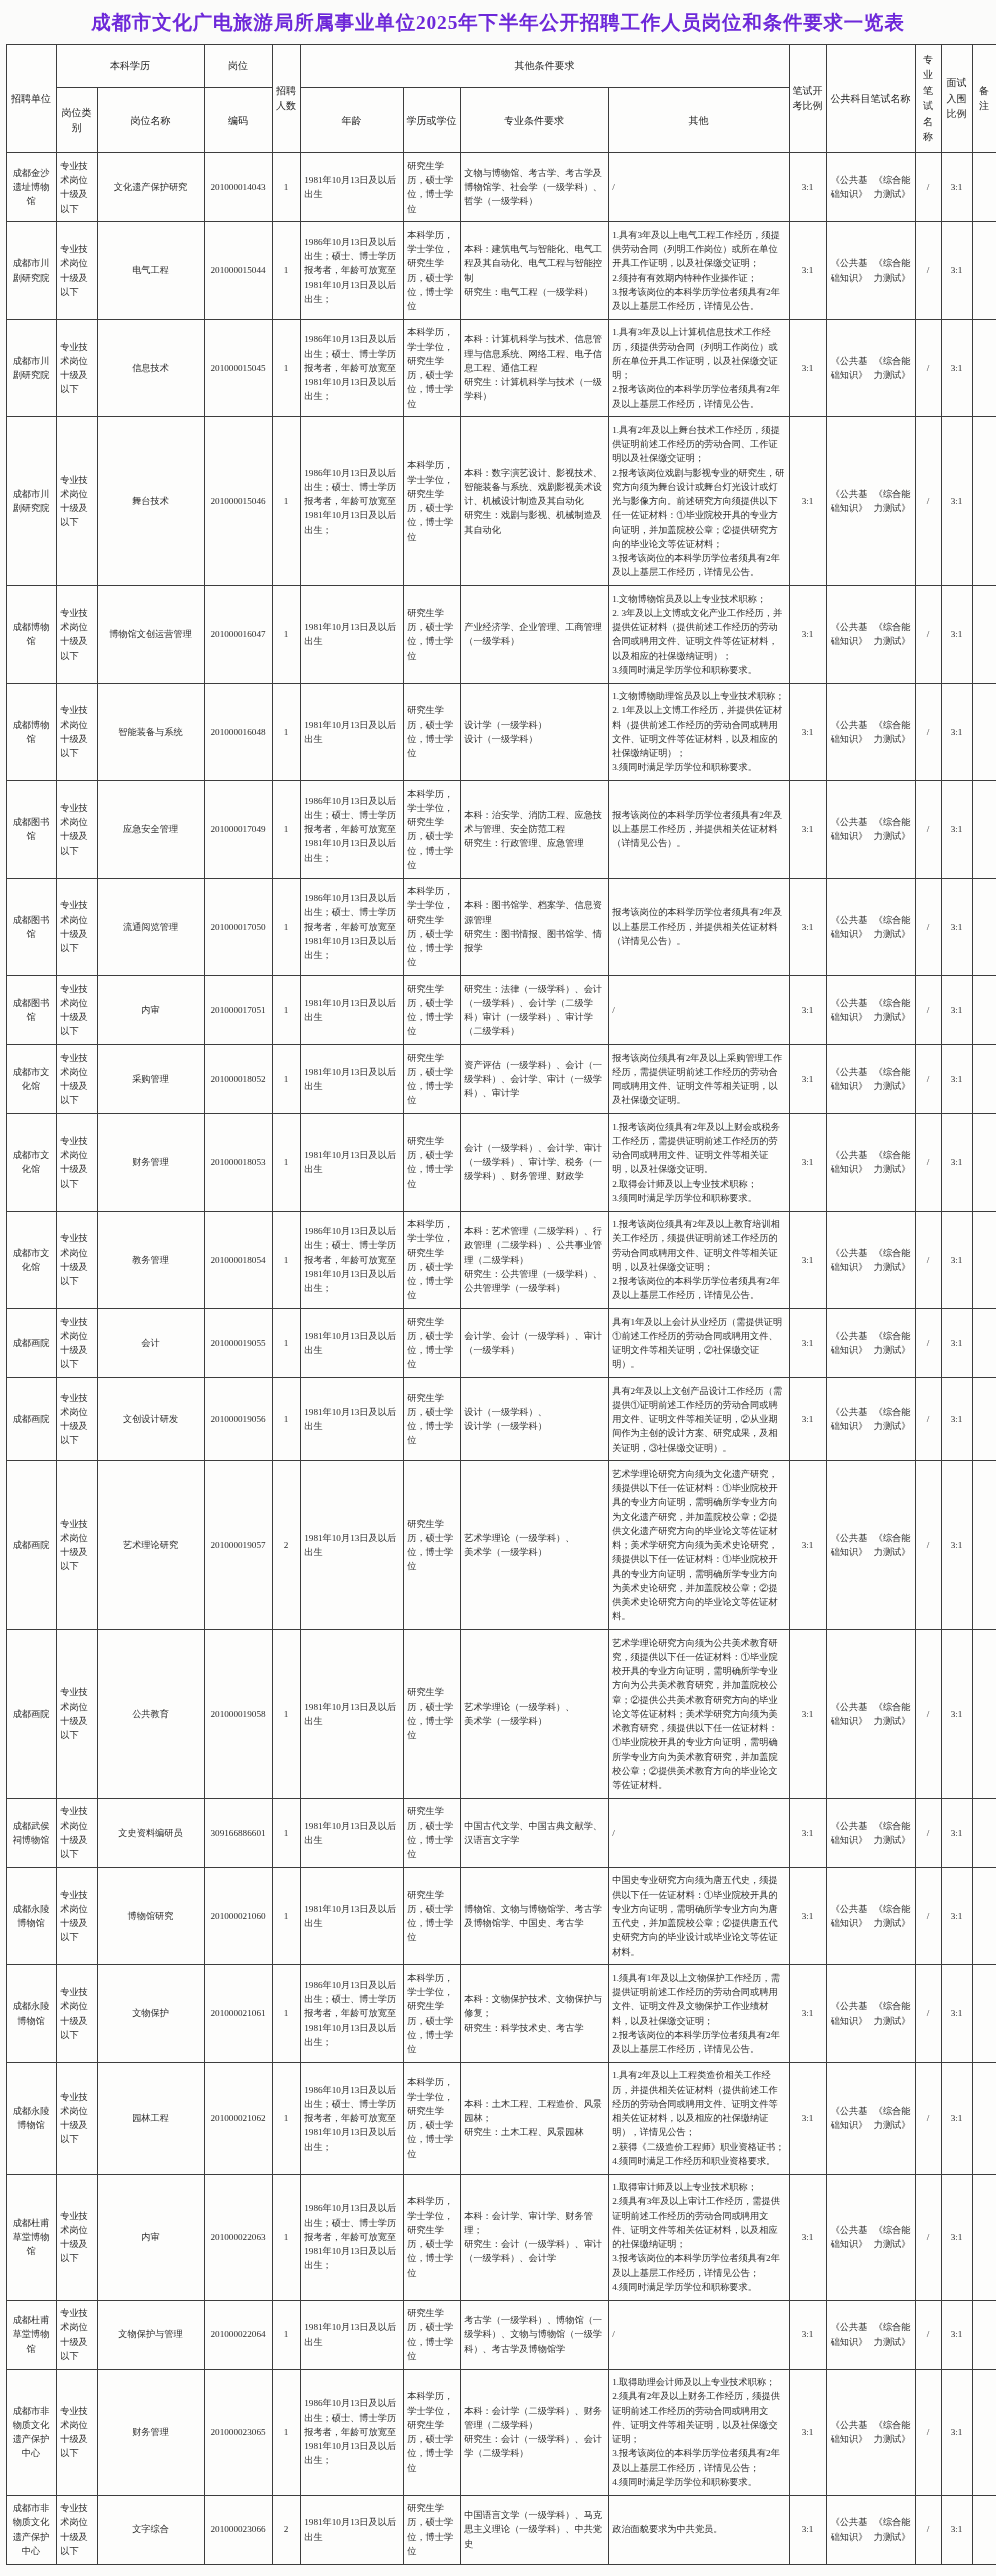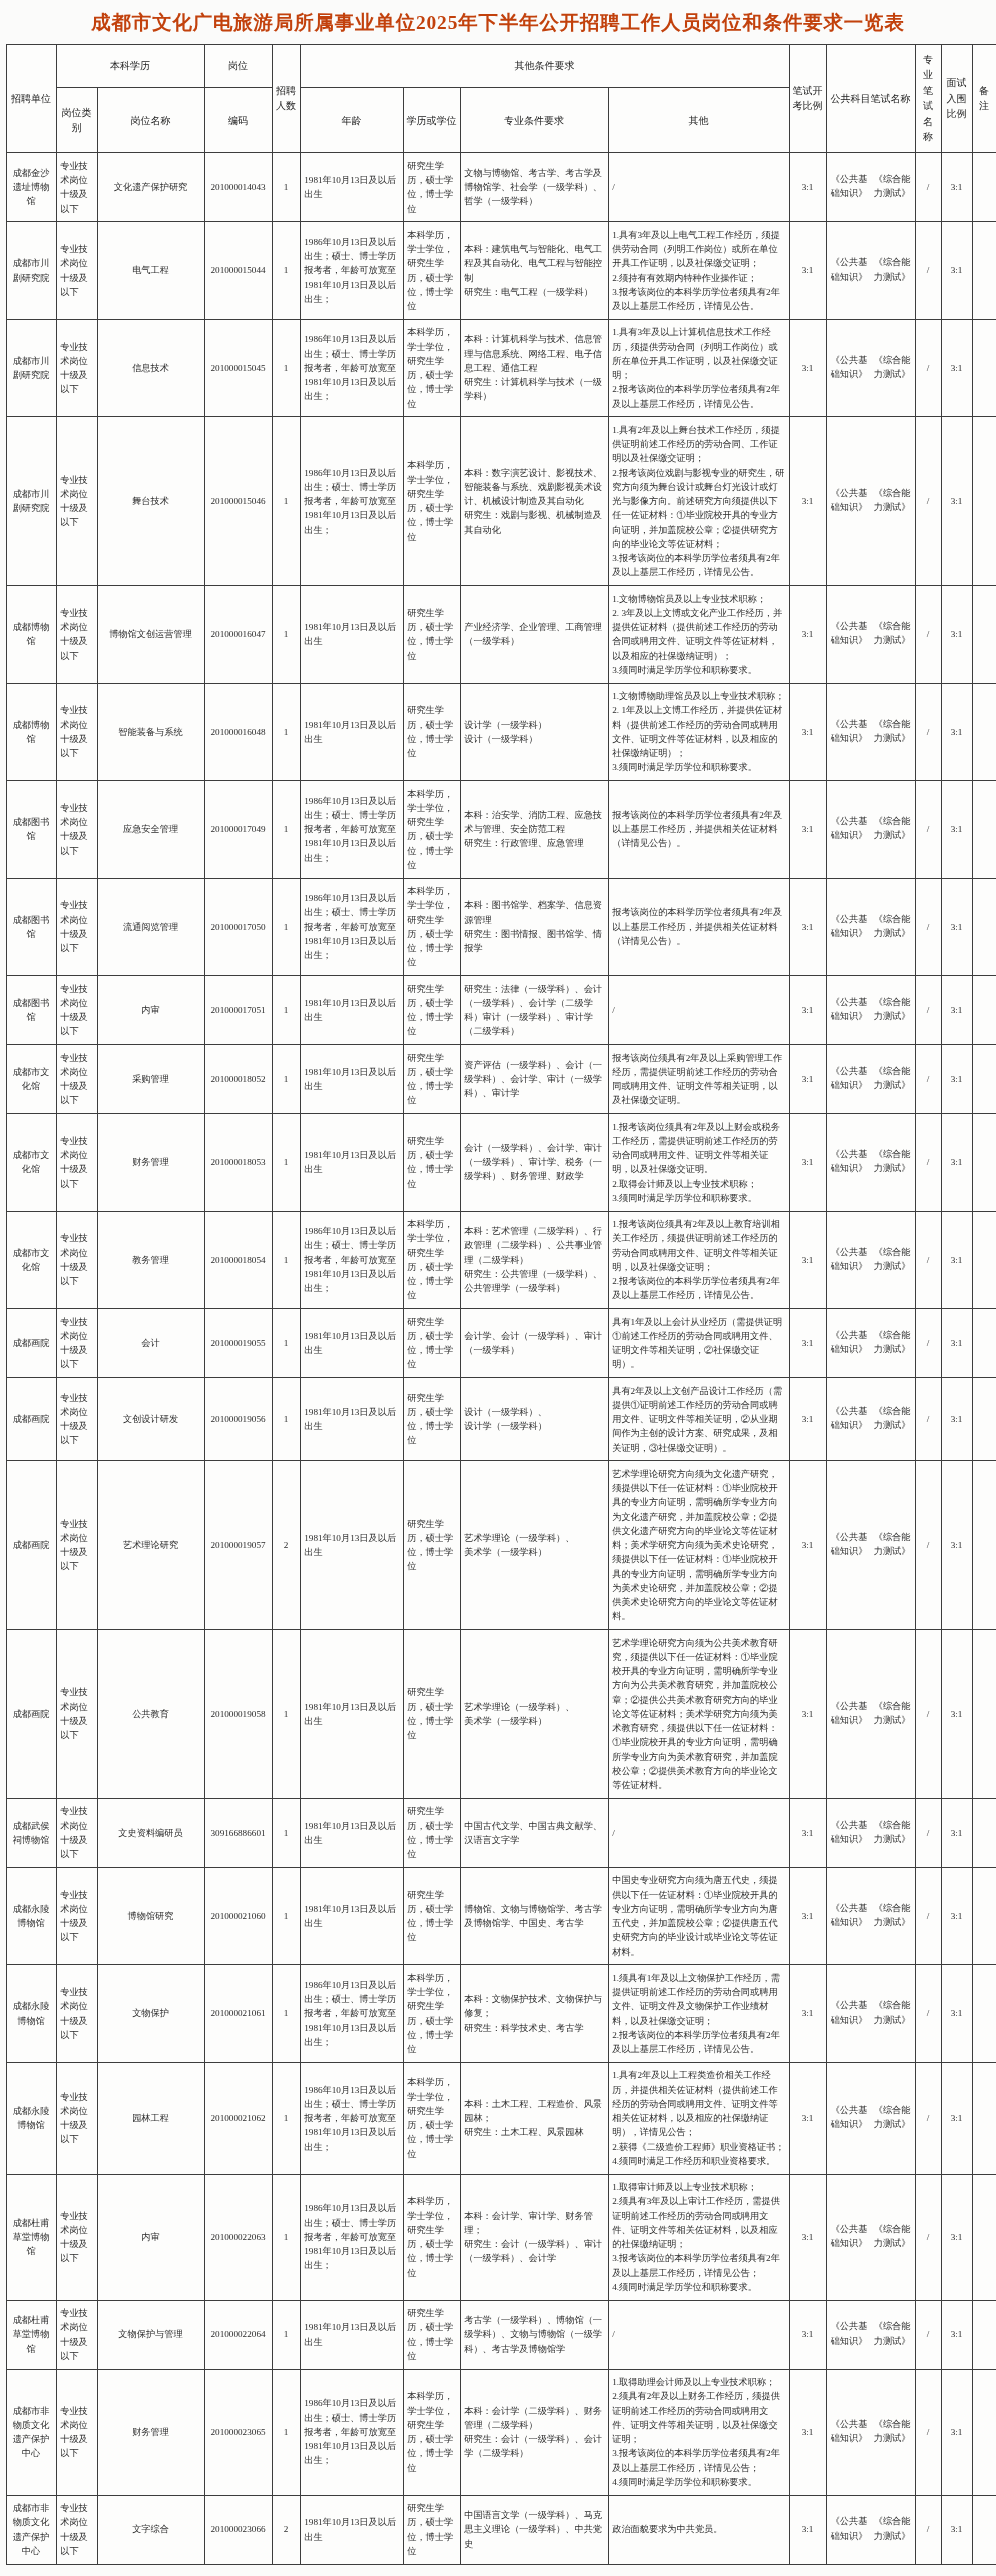--- a/index.html
+++ b/index.html
@@ -1,28 +1,28 @@
 <!DOCTYPE html>
 <html lang="zh" style="font-size:14.8px"><head>
 <meta charset="utf-8">
 <style>
   html,body{margin:0;padding:0;background:#fbfbfa;}
   body{width:996px;font-family:"Liberation Serif","DejaVu Serif",serif;color:#242424;}
   .page{padding:3.7px 5.5px 9.2px 5.5px;}
   .title{font-size:19.4px;font-weight:bold;text-align:center;letter-spacing:0.9px;
-         padding:5.5px 0 7.4px 0;color:#c2410c;}
+         padding:5.5px 0 7.4px 0;color:#6d28d9;}
   table{border-collapse:collapse;width:983px;table-layout:fixed;background:#fdfdfc;}
   th,td{border:0.9px solid #3d3d3d;font-size:9.2px;line-height:1.55;padding:5.5px 3.7px;
         text-align:center;vertical-align:middle;word-break:break-all;
         white-space:pre-line;color:#2c2c2c;}
   th{font-weight:normal;font-size:10px;padding:7.4px 2.8px;color:#222;}
   td.al{text-align:left;}
   tr[data-name="table-row"]>td{min-height:37px;}
   .pub-pair{display:flex;gap:5.5px;justify-content:center;align-items:center;}
-  .pub-pair span{display:inline-block;font-family:Liberation Mono, monospace;}
+  .pub-pair span{display:inline-block;}
 </style>
 </head>
 <body>
 
 <div class="page" data-name="recruitment-table-page">
   <div class="title" data-name="page-title">成都市文化广电旅游局所属事业单位2025年下半年公开招聘工作人员岗位和条件要求一览表</div>
 
   <table data-name="recruitment-table">
     <colgroup>
       <col style="width:50px">

